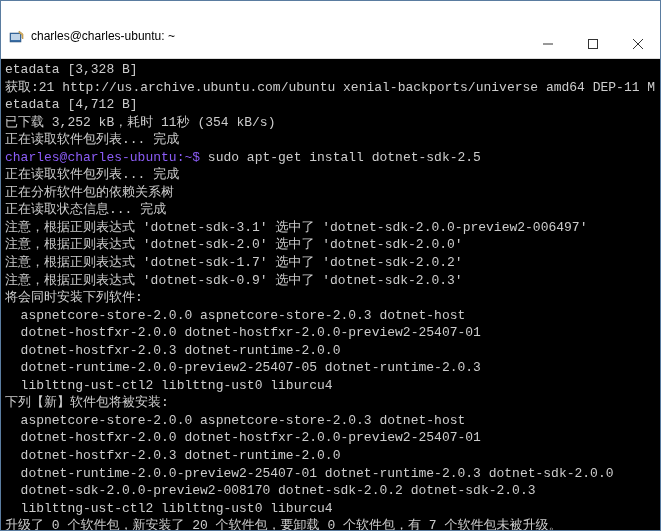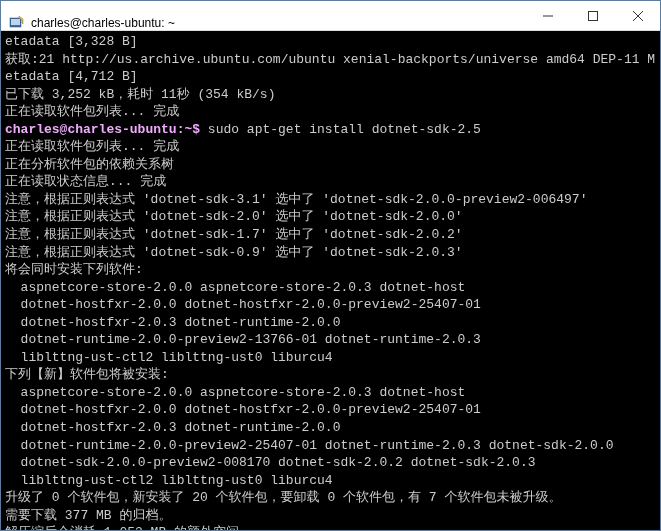--- a/index.html
+++ b/index.html
@@ -16,22 +16,23 @@
     height: 531px;
     border: 1px solid #5a7ca0;
     background: #fff;
     display: flex;
     flex-direction: column;
   }
   .titlebar {
     height: 30px;
     background: #fff;
     display: flex;
-    align-items: flex-end;
+    align-items: flex-start;
     border-bottom: 1px solid #ddd;
+    margin-top: 28px;
   }
   .titlebar-icon {
     margin: 0 6px 0 8px;
     width: 16px;
     height: 16px;
     display: flex;
     align-items: center;
     justify-content: center;
   }
   .titlebar-title {
@@ -56,21 +57,21 @@
     flex: 1;
     background: #000;
     color: #ccc;
     padding: 2px 4px;
     overflow: hidden;
     line-height: 1.35;
     font-size: 13px;
     white-space: pre-wrap;
     word-break: break-all;
   }
-  .green { color: #f0abfc; font-weight: bold; }
+  .green { color: #8b5cf6; }
 </style>
 </head>
 <body>
 
 <div class="window">
   <div class="titlebar">
     <span class="titlebar-icon">
       <svg width="16" height="16" viewBox="0 0 16 16">
         <rect x="1" y="4" width="11" height="9" fill="#3a6ea5" stroke="#244a73" stroke-width="0.5"></rect>
         <rect x="2" y="5" width="9" height="6" fill="#c0d4e8"></rect>
@@ -107,21 +108,21 @@
 <span>正在分析软件包的依赖关系树</span>
 <span>正在读取状态信息... 完成</span>
 <span>注意，根据正则表达式 'dotnet-sdk-3.1' 选中了 'dotnet-sdk-2.0.0-preview2-006497'</span>
 <span>注意，根据正则表达式 'dotnet-sdk-2.0' 选中了 'dotnet-sdk-2.0.0'</span>
 <span>注意，根据正则表达式 'dotnet-sdk-1.7' 选中了 'dotnet-sdk-2.0.2'</span>
 <span>注意，根据正则表达式 'dotnet-sdk-0.9' 选中了 'dotnet-sdk-2.0.3'</span>
 <span>将会同时安装下列软件:</span>
 <span>  aspnetcore-store-2.0.0 aspnetcore-store-2.0.3 dotnet-host</span>
 <span>  dotnet-hostfxr-2.0.0 dotnet-hostfxr-2.0.0-preview2-25407-01</span>
 <span>  dotnet-hostfxr-2.0.3 dotnet-runtime-2.0.0</span>
-<span>  dotnet-runtime-2.0.0-preview2-13766-01 dotnet-runtime-2.0.3</span>
+<span>  dotnet-runtime-2.0.0-preview2-25407-05 dotnet-runtime-2.0.3</span>
 <span>  liblttng-ust-ctl2 liblttng-ust0 liburcu4</span>
 <span>下列【新】软件包将被安装:</span>
 <span>  aspnetcore-store-2.0.0 aspnetcore-store-2.0.3 dotnet-host</span>
 <span>  dotnet-hostfxr-2.0.0 dotnet-hostfxr-2.0.0-preview2-25407-01</span>
 <span>  dotnet-hostfxr-2.0.3 dotnet-runtime-2.0.0</span>
 <span>  dotnet-runtime-2.0.0-preview2-25407-01 dotnet-runtime-2.0.3 dotnet-sdk-2.0.0</span>
 <span>  dotnet-sdk-2.0.0-preview2-008170 dotnet-sdk-2.0.2 dotnet-sdk-2.0.3</span>
 <span>  liblttng-ust-ctl2 liblttng-ust0 liburcu4</span>
 <span>升级了 0 个软件包，新安装了 20 个软件包，要卸载 0 个软件包，有 7 个软件包未被升级。</span>
 <span>需要下载 377 MB 的归档。</span>

